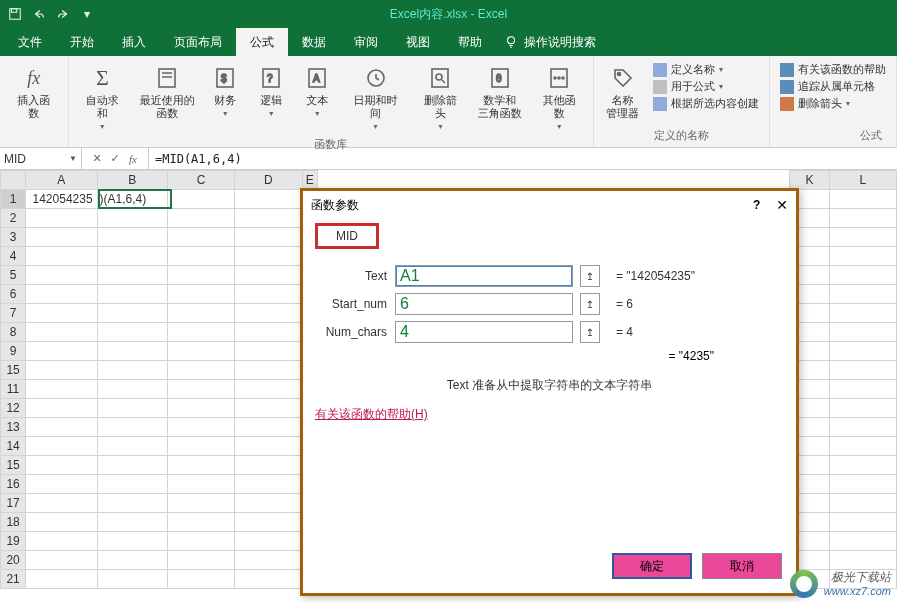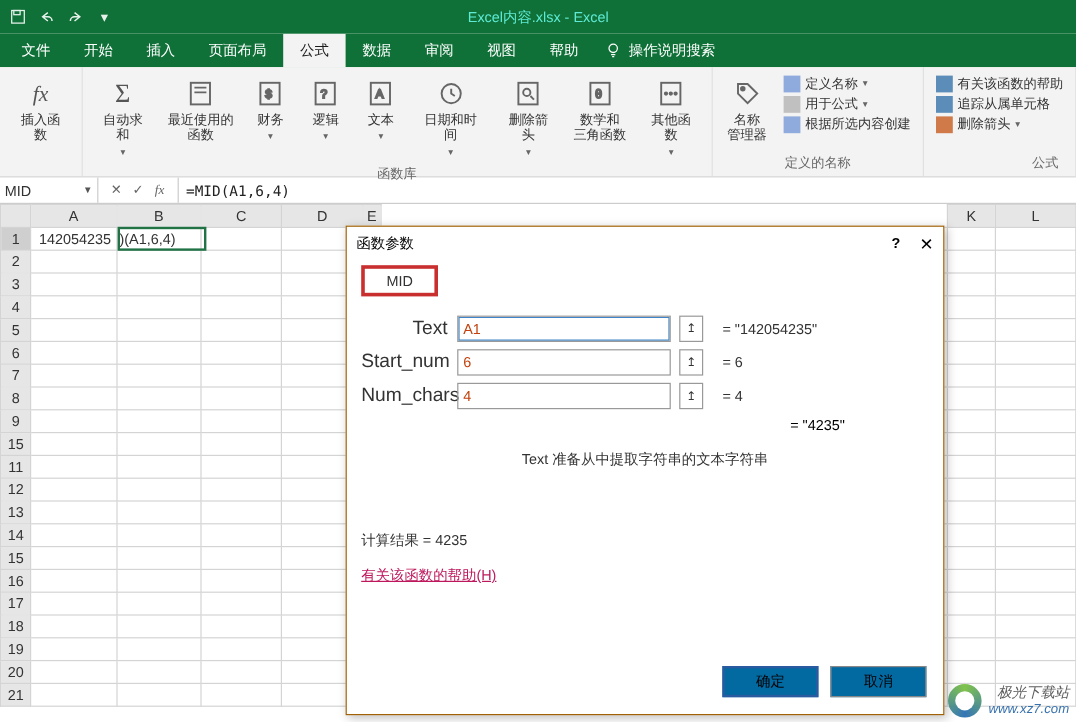--- a/index.html
+++ b/index.html
@@ -48,37 +48,37 @@
 .grid th, .grid td { border: 1px solid #d4d4d4; font-size: 12px; height: 19px; overflow: hidden; }
 .grid thead th { background: #e6e6e6; font-weight: normal; text-align: center; color: #333; }
 .grid thead th.corner { background: #e6e6e6; width: 26px; }
 .grid thead th.col { width: 72px; }
 .grid tbody th { background: #e6e6e6; font-weight: normal; text-align: center; color: #333; width: 26px; }
 .grid td { text-align: right; padding-right: 4px; color: #333; background: #fff; }
 .grid tbody th.active { background: #cfcfcf; }
 .sel-cell { position: absolute; border: 2px solid #217346; pointer-events: none; }
 
 
-.dialog { position: absolute; left: 288px; top: 188px; width: 499px; height: 408px; background: #fff; border: 1px solid #a16207; box-shadow: 2px 2px 8px rgba(0,0,0,0.25); }
+.dialog { position: absolute; left: 300px; top: 188px; width: 499px; height: 408px; background: #fff; border: 3px solid #a16207; box-shadow: 2px 2px 8px rgba(0,0,0,0.25); }
 .dlg-title { height: 28px; display: flex; align-items: center; justify-content: space-between; padding: 0 8px; font-size: 12px; }
 .dlg-title .tbtns { display: flex; gap: 16px; align-items: center; }
 .dlg-body { padding: 4px 12px 10px; }
 .mid-box { display: inline-block; border: 3px solid #c92f2f; padding: 3px 18px; font-size: 12px; color: #333; margin-bottom: 10px; }
 .param-row { display: flex; align-items: center; gap: 8px; margin: 6px 0; }
-.param-row .plabel { width: 72px; text-align: right; font-size: 16px; color: #333; }
-.param-row .pinput { width: 178px; height: 22px; border: 1px solid #999; padding: 0 4px; font-size: 12px; color: #c2410c; display: flex; align-items: center; }
+.param-row .plabel { width: 72px; text-align: right; font-size: 12px; color: #333; }
+.param-row .pinput { width: 178px; height: 22px; border: 1px solid #999; padding: 0 4px; font-size: 16px; color: #15803d; display: flex; align-items: center; }
 .param-row .pinput.first { box-shadow: 0 0 0 1px #3e86c7 inset; }
 .param-row .expand { width: 20px; height: 22px; border: 1px solid #999; display: flex; align-items: center; justify-content: center; font-size: 10px; color: #333; margin-left: -1px; }
 .param-row .pequals { font-size: 12px; color: #333; margin-left: 8px; }
 .dlg-desc { font-size: 12px; color: #333; margin-top: 20px; }
 .dlg-text-hint { font-size: 12px; color: #333; text-align: center; margin-top: 14px; }
 .dlg-result { font-size: 12px; color: #333; margin-top: 50px; }
 .dlg-help { font-size: 12px; color: #be185d; text-decoration: underline; margin-top: 12px; display: inline-block; text-align: center; }
 .dlg-buttons { position: absolute; right: 14px; bottom: 14px; display: flex; gap: 10px; }
-.dlg-buttons button { width: 80px; height: 26px; border: 1px solid #888; background: #0369a1; font-size: 12px; cursor: pointer; }
+.dlg-buttons button { width: 80px; height: 26px; border: 1px solid #888; background: #ec4899; font-size: 12px; cursor: pointer; }
 .dlg-buttons button.primary { border: 2px solid #2a5aa0; }
 
 
 .watermark { position: absolute; right: 6px; bottom: 4px; display: flex; align-items: center; gap: 6px; font-size: 12px; color: #555; opacity: 0.95; }
 .watermark .logo { width: 28px; height: 28px; border-radius: 50%; background: conic-gradient(#7bc043, #2a6fb3, #7bc043); position: relative; }
 .watermark .logo::after { content: ""; position: absolute; inset: 6px; background: #fff; border-radius: 50%; }
 .watermark .txt { line-height: 1.1; text-align: right; font-style: italic; }
 .watermark .url { color: #2d6aa9; font-size: 11px; }
 </style>
 </head>
@@ -578,21 +578,20 @@
     <div class="param-row">
       <span class="plabel">Num_chars</span>
       <span class="pinput">4</span>
       <span class="expand">↥</span>
       <span class="pequals">= <span>4</span></span>
     </div>
 
     <div style="text-align:right;padding-right:70px;margin-top:4px">=  "4235"</div>
 
     <div class="dlg-text-hint">Text  准备从中提取字符串的文本字符串</div>
-    <div class="dlg-result">计算结果 =  4235</div>
     <a class="dlg-help">有关该函数的帮助(H)</a>
   </div>
   <div class="dlg-buttons">
     <button class="primary">确定</button>
     <button>取消</button>
   </div>
 </div>
 
 <div class="watermark">
   <div class="logo"></div>

